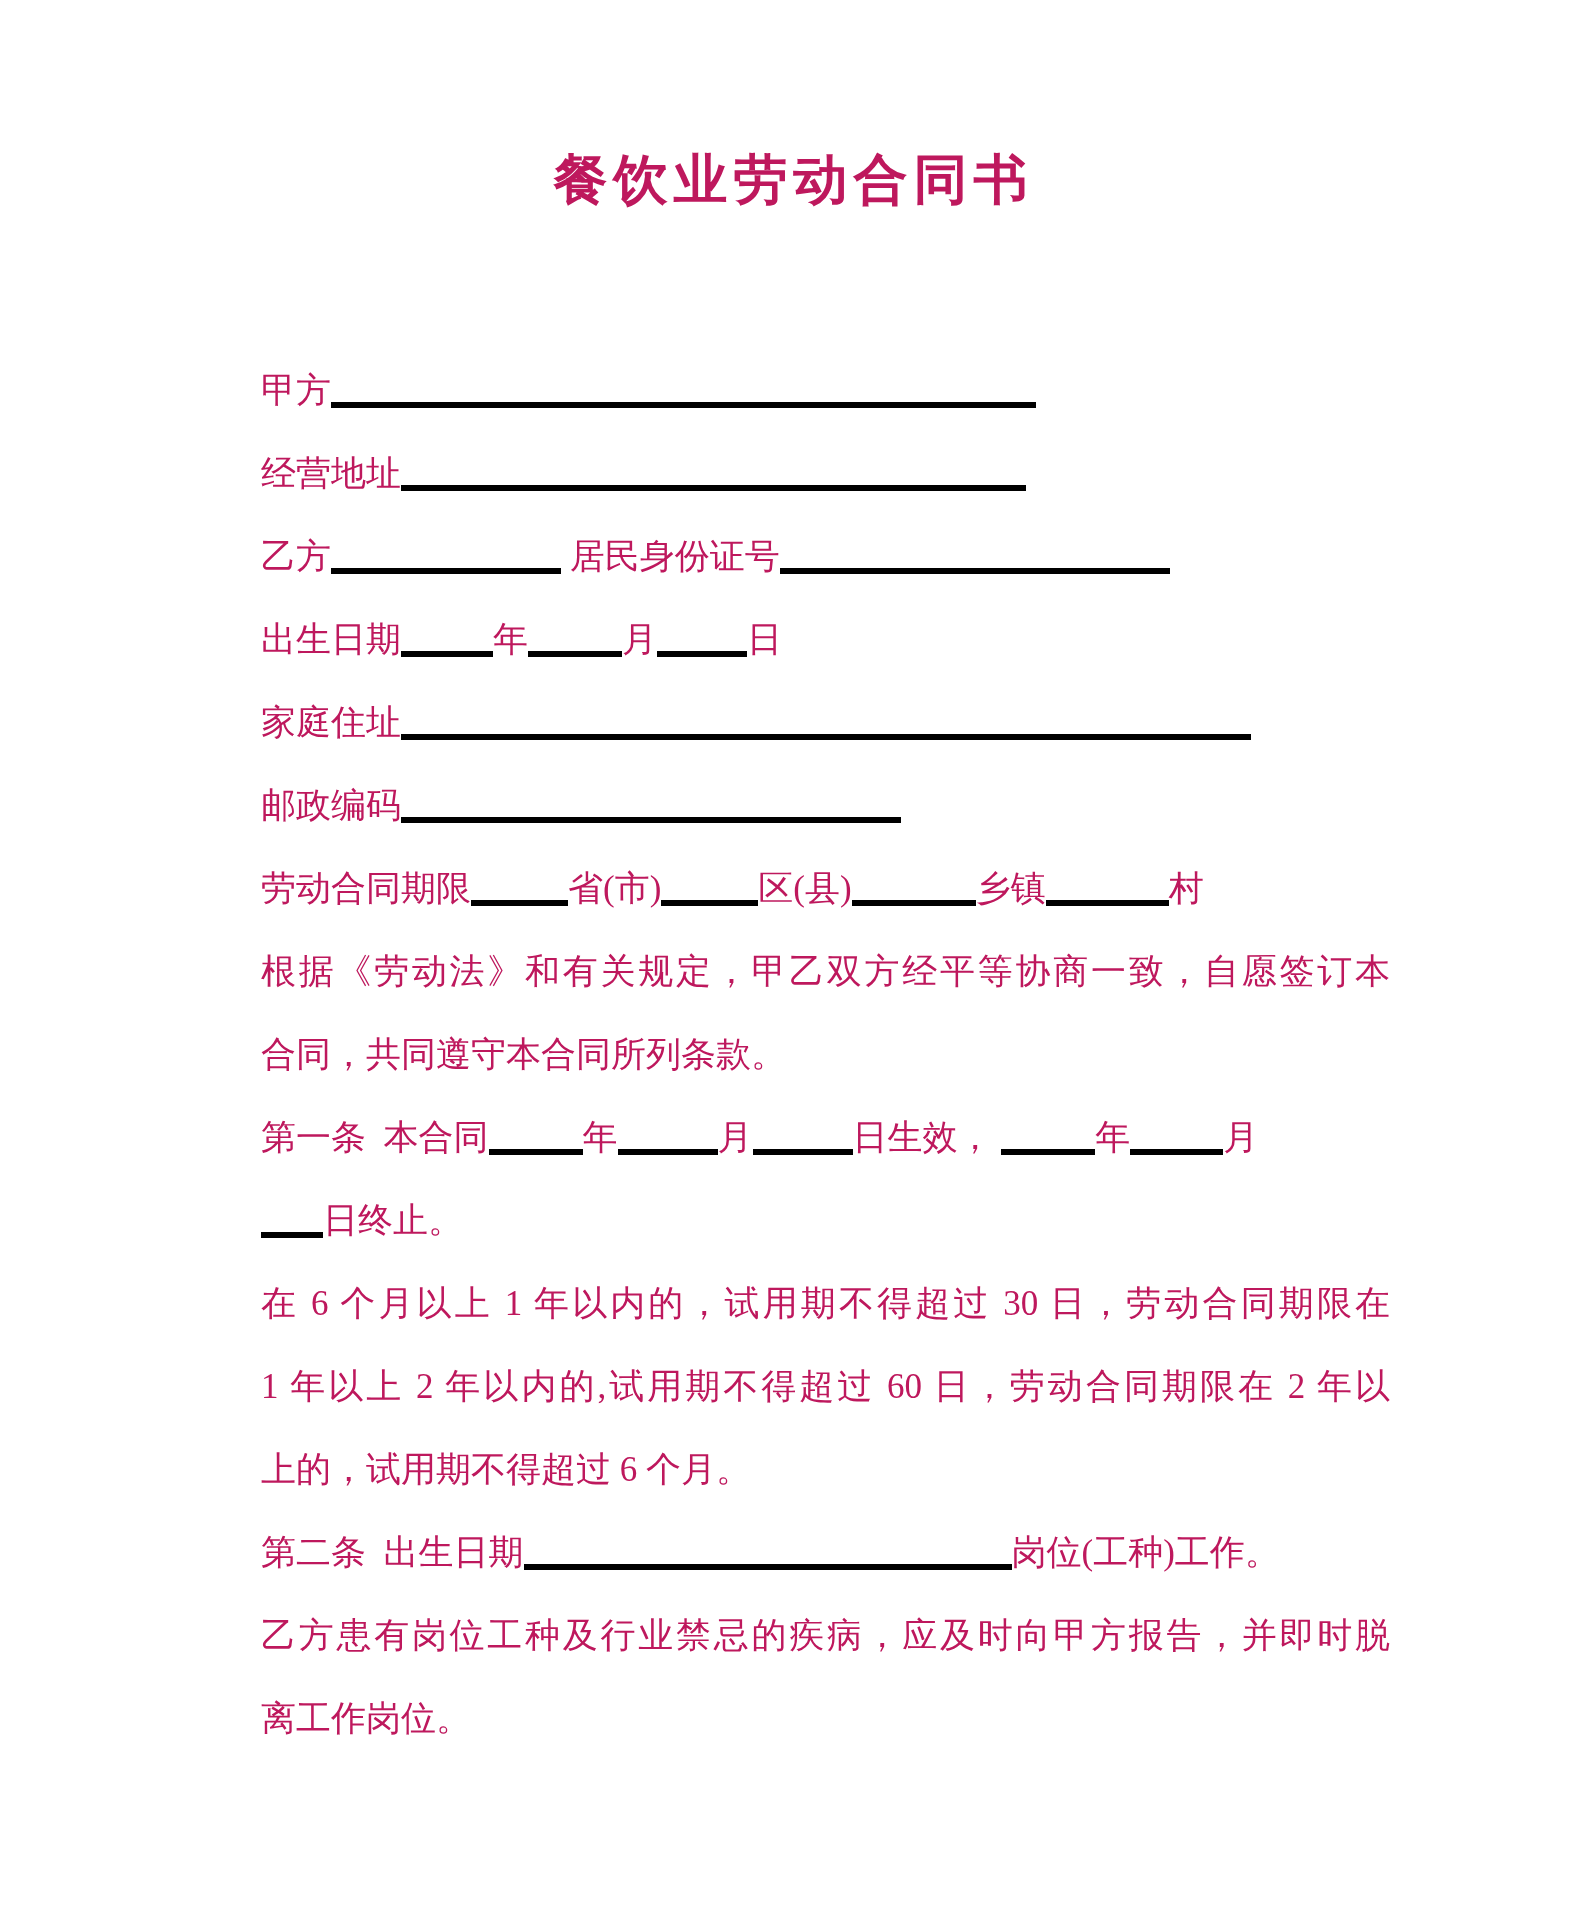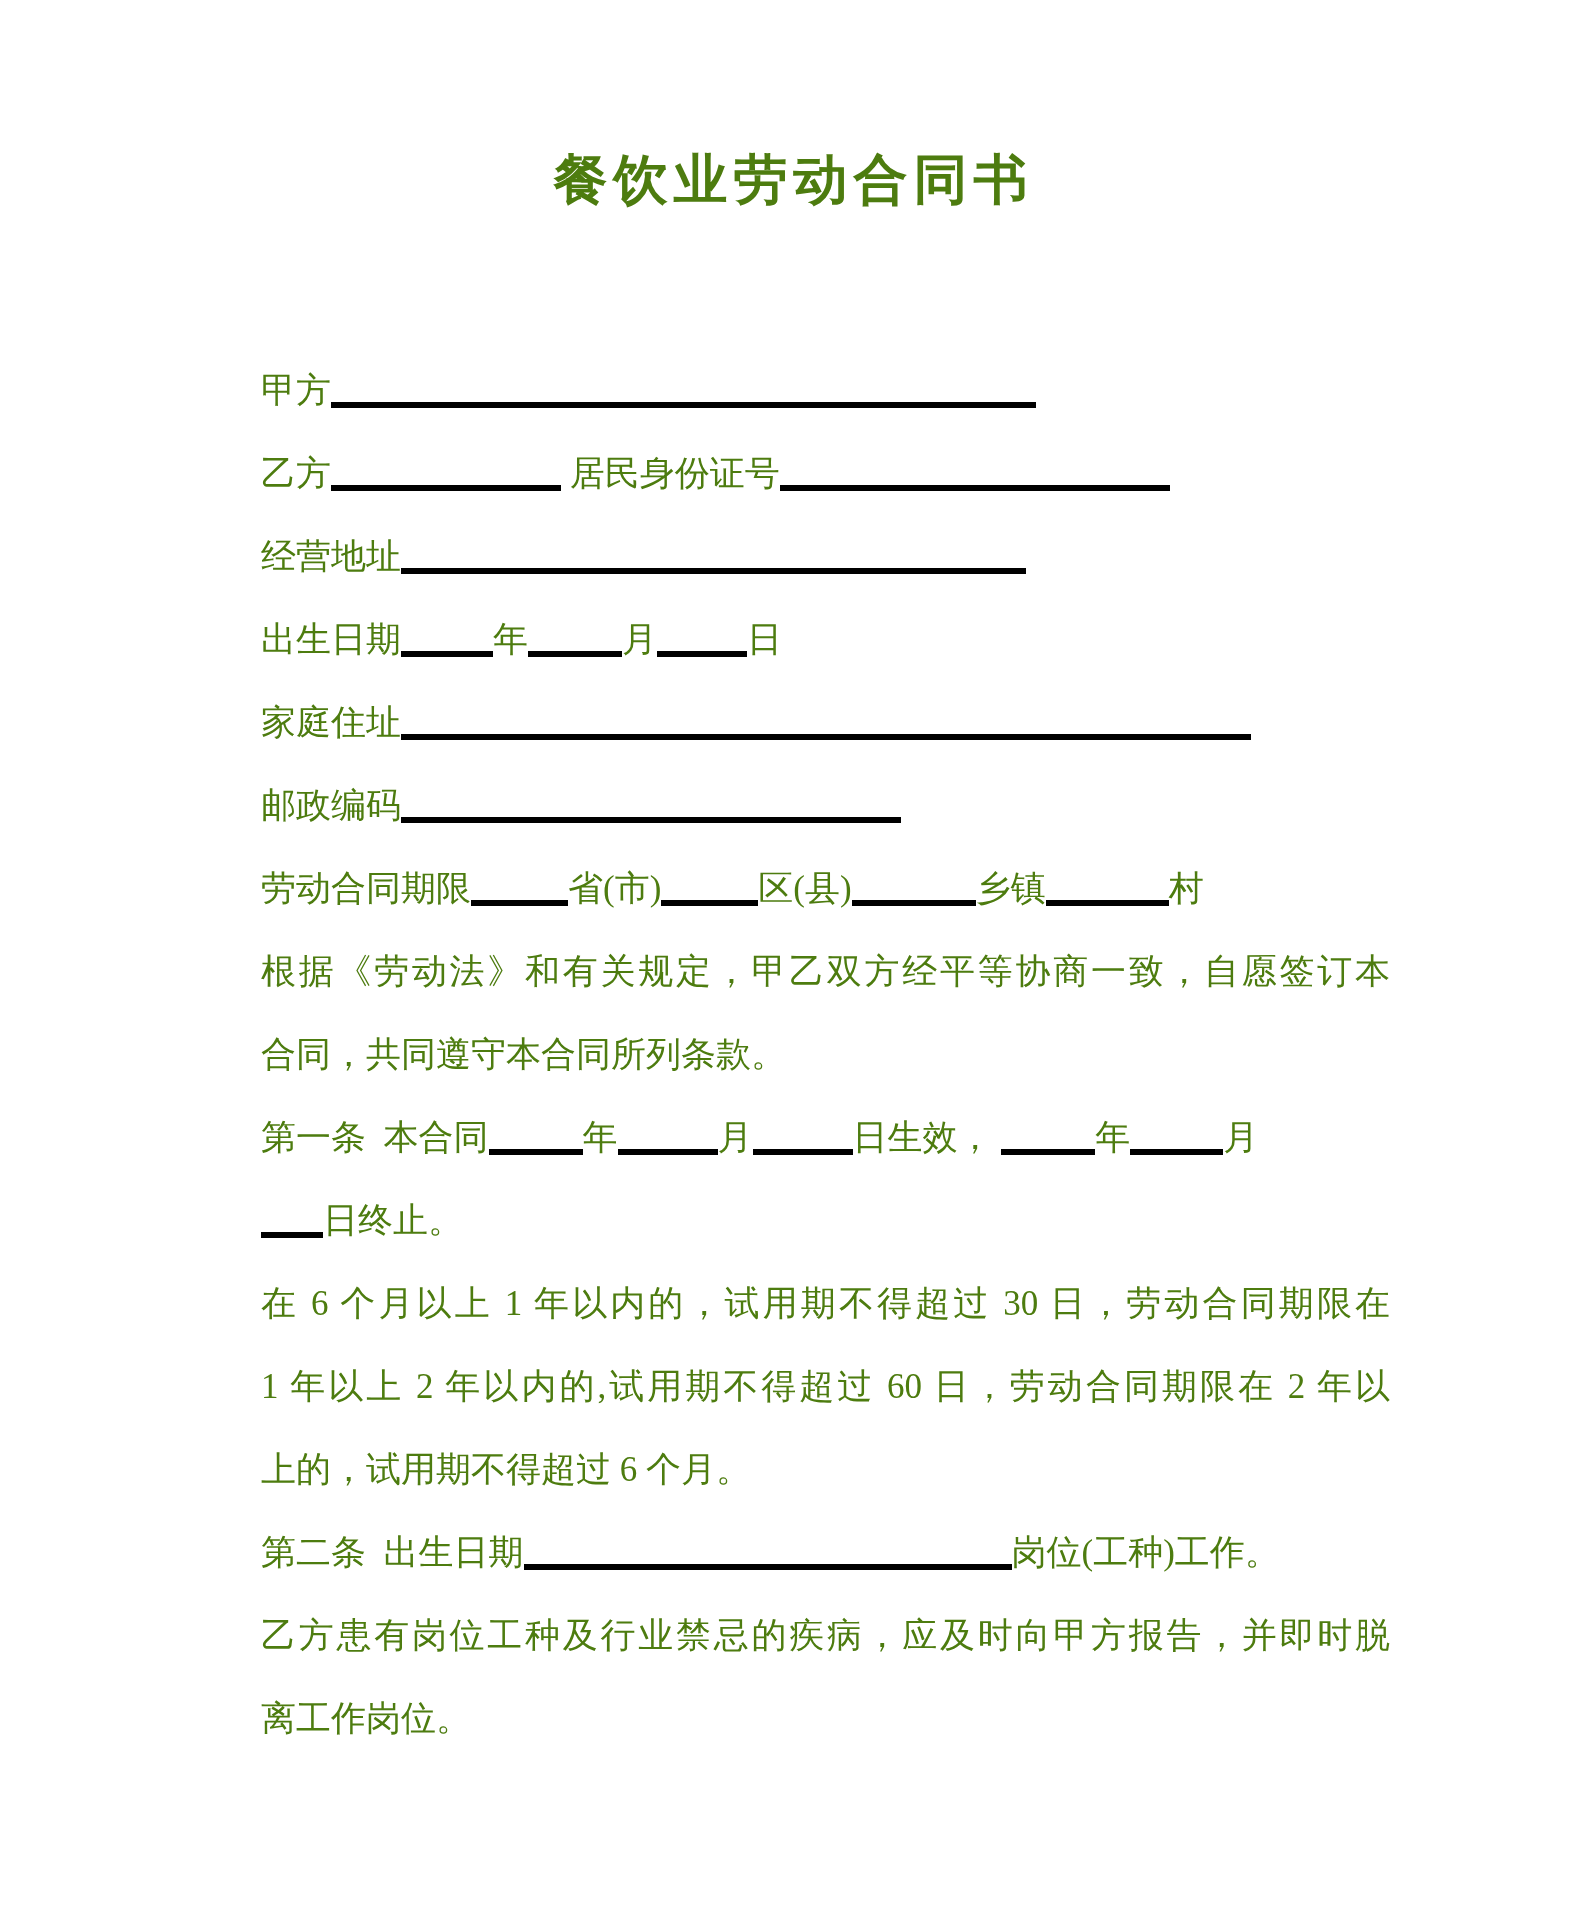--- a/index.html
+++ b/index.html
@@ -5,21 +5,21 @@
   html, body {
     margin: 0;
     padding: 0;
     background: #ffffff;
   }
   .page {
     position: relative;
     width: 1587px;
     height: 1918px;
     background: #ffffff;
-    color: #4d7c0f;
+    color: #be185d;
     font-family: "Liberation Serif", "DejaVu Serif", serif;
     overflow: hidden;
   }
   .doc-title {
     margin: 0;
     padding-top: 150px;
     text-align: center;
     font-size: 54px;
     line-height: 60px;
     font-weight: bold;
@@ -49,22 +49,22 @@
     vertical-align: -6px;
   }
 </style>
 </head>
 <body>
 
 <div class="page">
   <h1 class="doc-title">餐饮业劳动合同书</h1>
   <div class="doc-body">
       <div class="line"><span class="txt">甲方</span><span class="blank" style="width: 705px;"></span></div>
+      <div class="line"><span class="txt">经营地址</span><span class="blank" style="width: 625px;"></span></div>
       <div class="line"><span class="txt">乙方</span><span class="blank" style="width: 230px;"></span><span class="txt"> 居民身份证号</span><span class="blank" style="width: 390px;"></span></div>
-      <div class="line"><span class="txt">经营地址</span><span class="blank" style="width: 625px;"></span></div>
       <div class="line"><span class="txt">出生日期</span><span class="blank" style="width: 92px;"></span><span class="txt">年</span><span class="blank" style="width: 94px;"></span><span class="txt">月</span><span class="blank" style="width: 90px;"></span><span class="txt">日</span></div>
       <div class="line"><span class="txt">家庭住址</span><span class="blank" style="width: 850px;"></span></div>
       <div class="line"><span class="txt">邮政编码</span><span class="blank" style="width: 500px;"></span></div>
       <div class="line"><span class="txt">劳动合同期限</span><span class="blank" style="width: 97px;"></span><span class="txt">省(市)</span><span class="blank" style="width: 97px;"></span><span class="txt">区(县)</span><span class="blank" style="width: 124px;"></span><span class="txt">乡镇</span><span class="blank" style="width: 123px;"></span><span class="txt">村</span></div>
       <div class="line justify"><span class="txt">根据《劳动法》和有关规定，甲乙双方经平等协商一致，自愿签订本</span></div>
       <div class="line"><span class="txt">合同，共同遵守本合同所列条款。</span></div>
       <div class="line"><span class="txt">第一条  本合同</span><span class="blank" style="width: 94px;"></span><span class="txt">年</span><span class="blank" style="width: 100px;"></span><span class="txt">月</span><span class="blank" style="width: 100px;"></span><span class="txt">日生效， </span><span class="blank" style="width: 94px;"></span><span class="txt">年</span><span class="blank" style="width: 93px;"></span><span class="txt">月</span></div>
       <div class="line"><span class="blank" style="width: 62px;"></span><span class="txt">日终止。</span></div>
       <div class="line justify"><span class="txt">在 6 个月以上 1 年以内的，试用期不得超过 30 日，劳动合同期限在</span></div>
       <div class="line justify"><span class="txt">1 年以上 2 年以内的,试用期不得超过 60 日，劳动合同期限在 2 年以</span></div>

